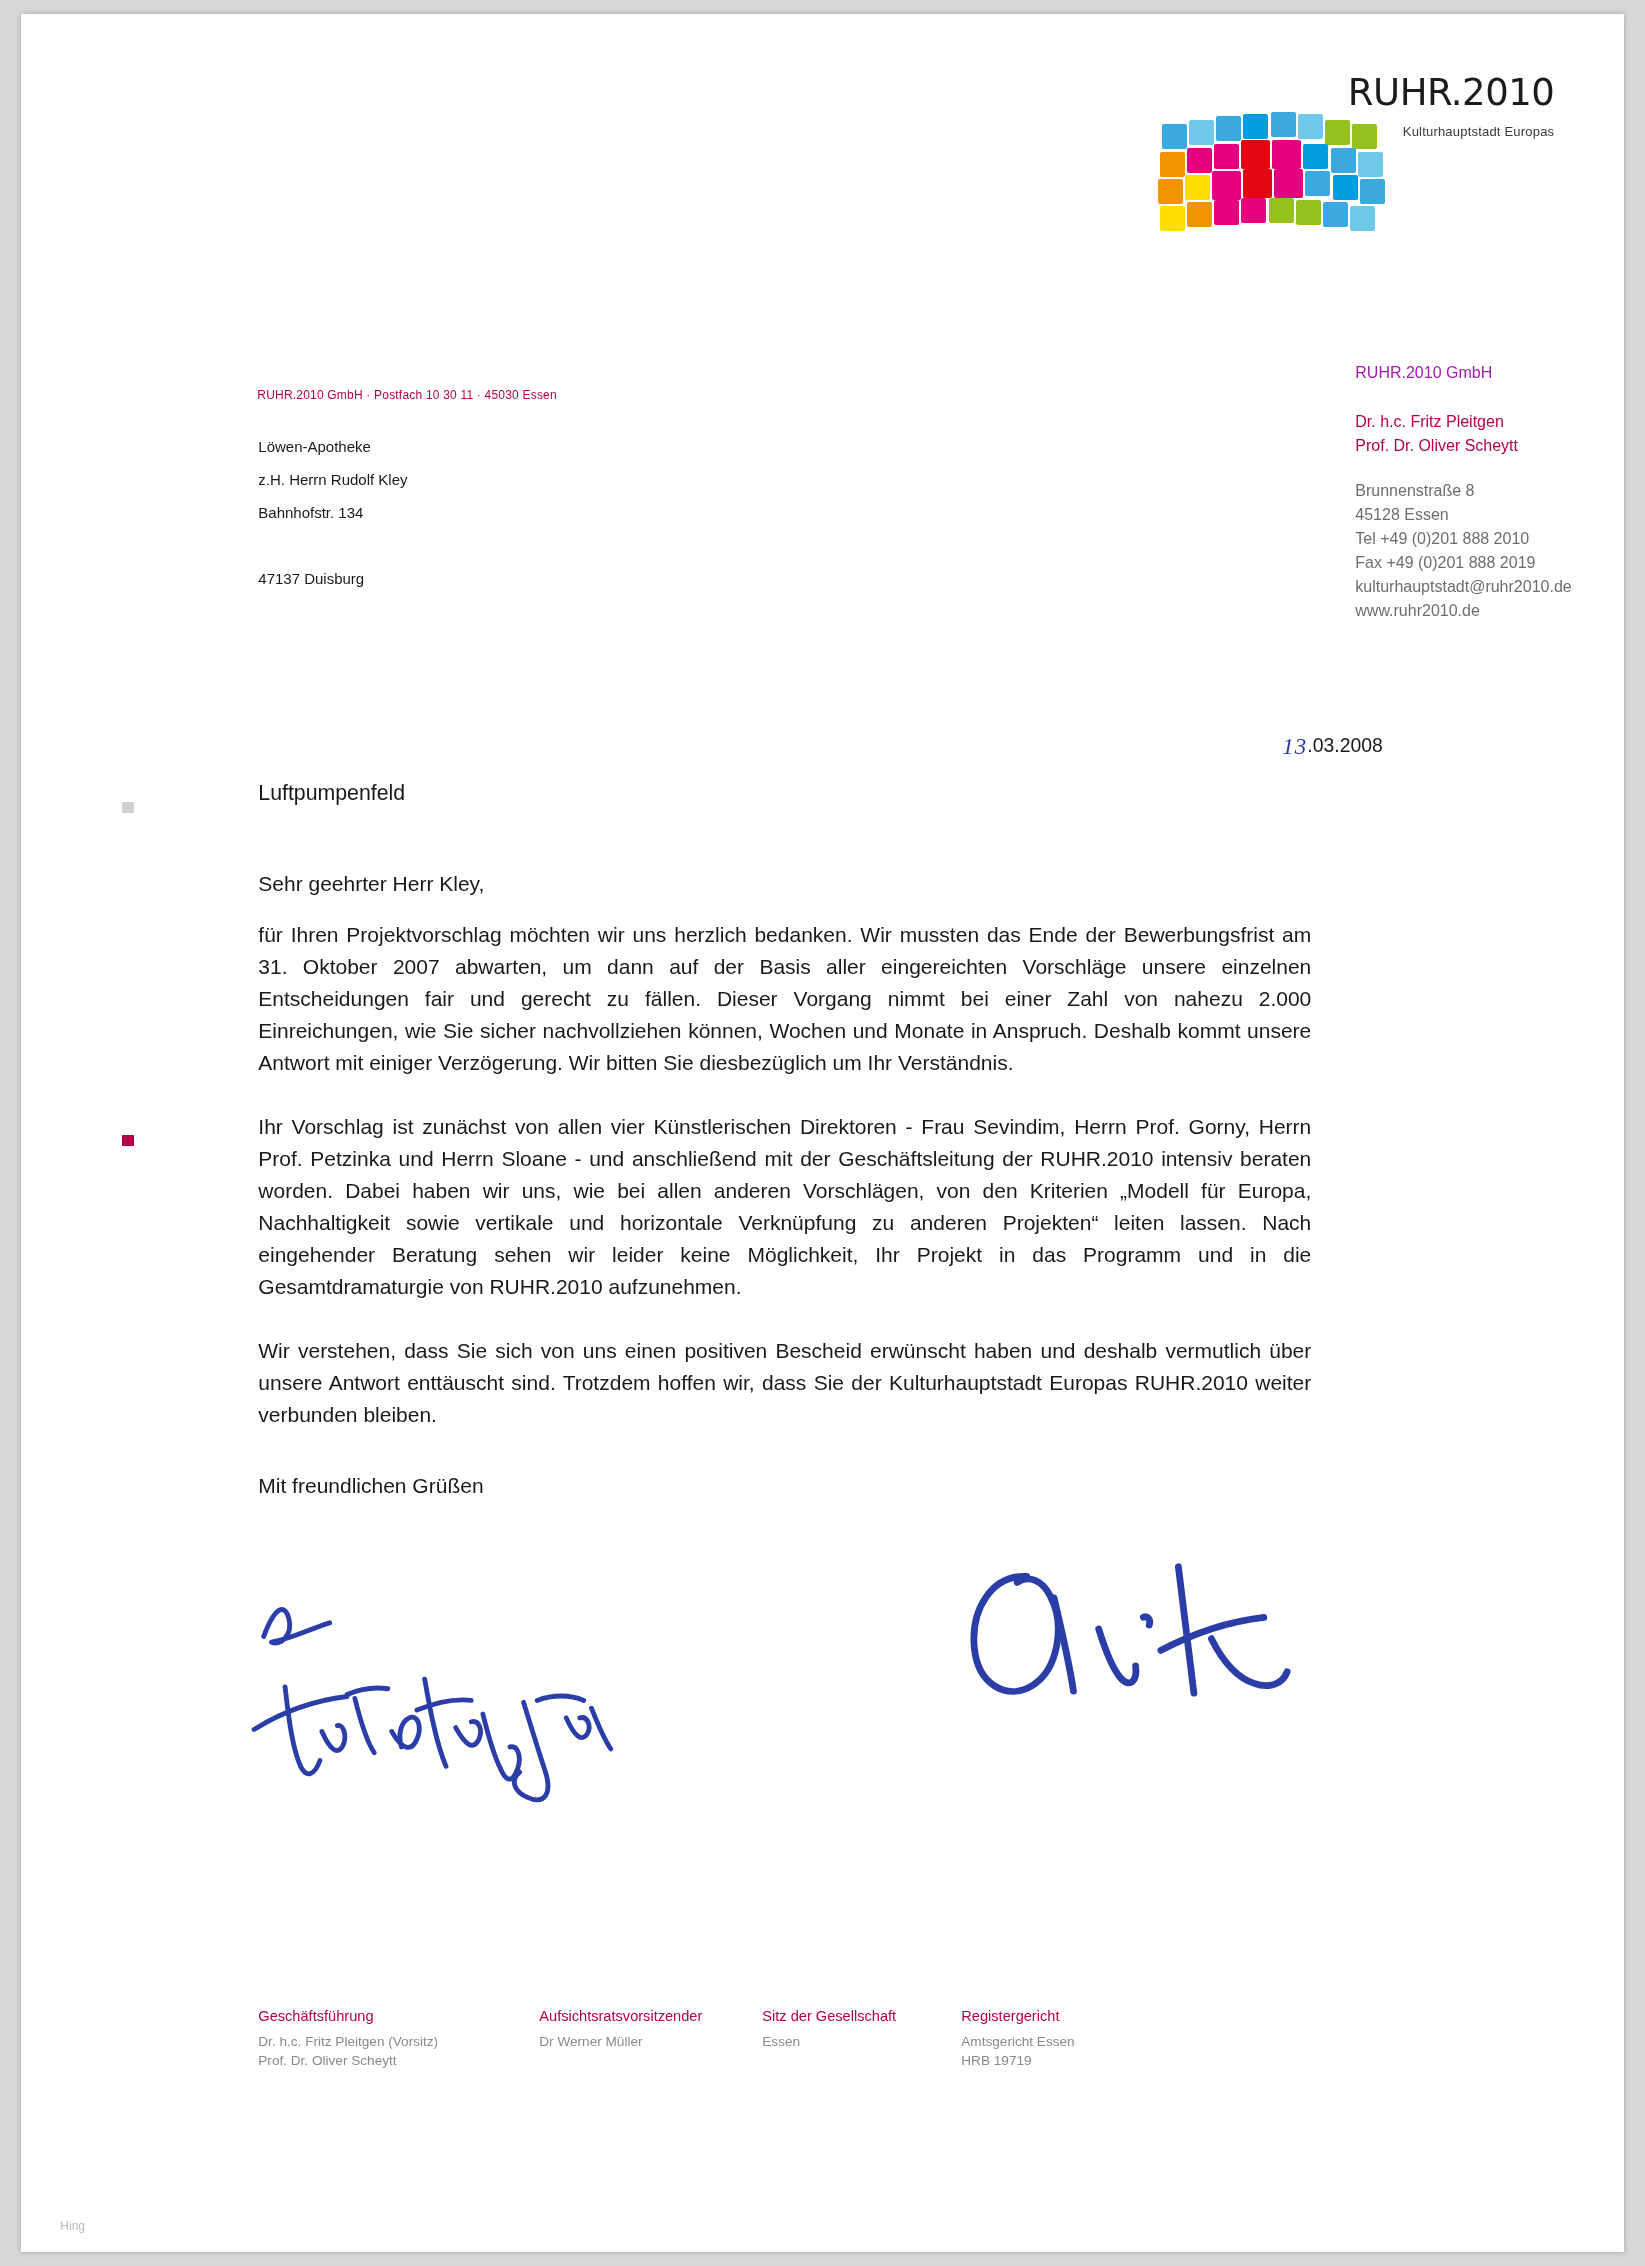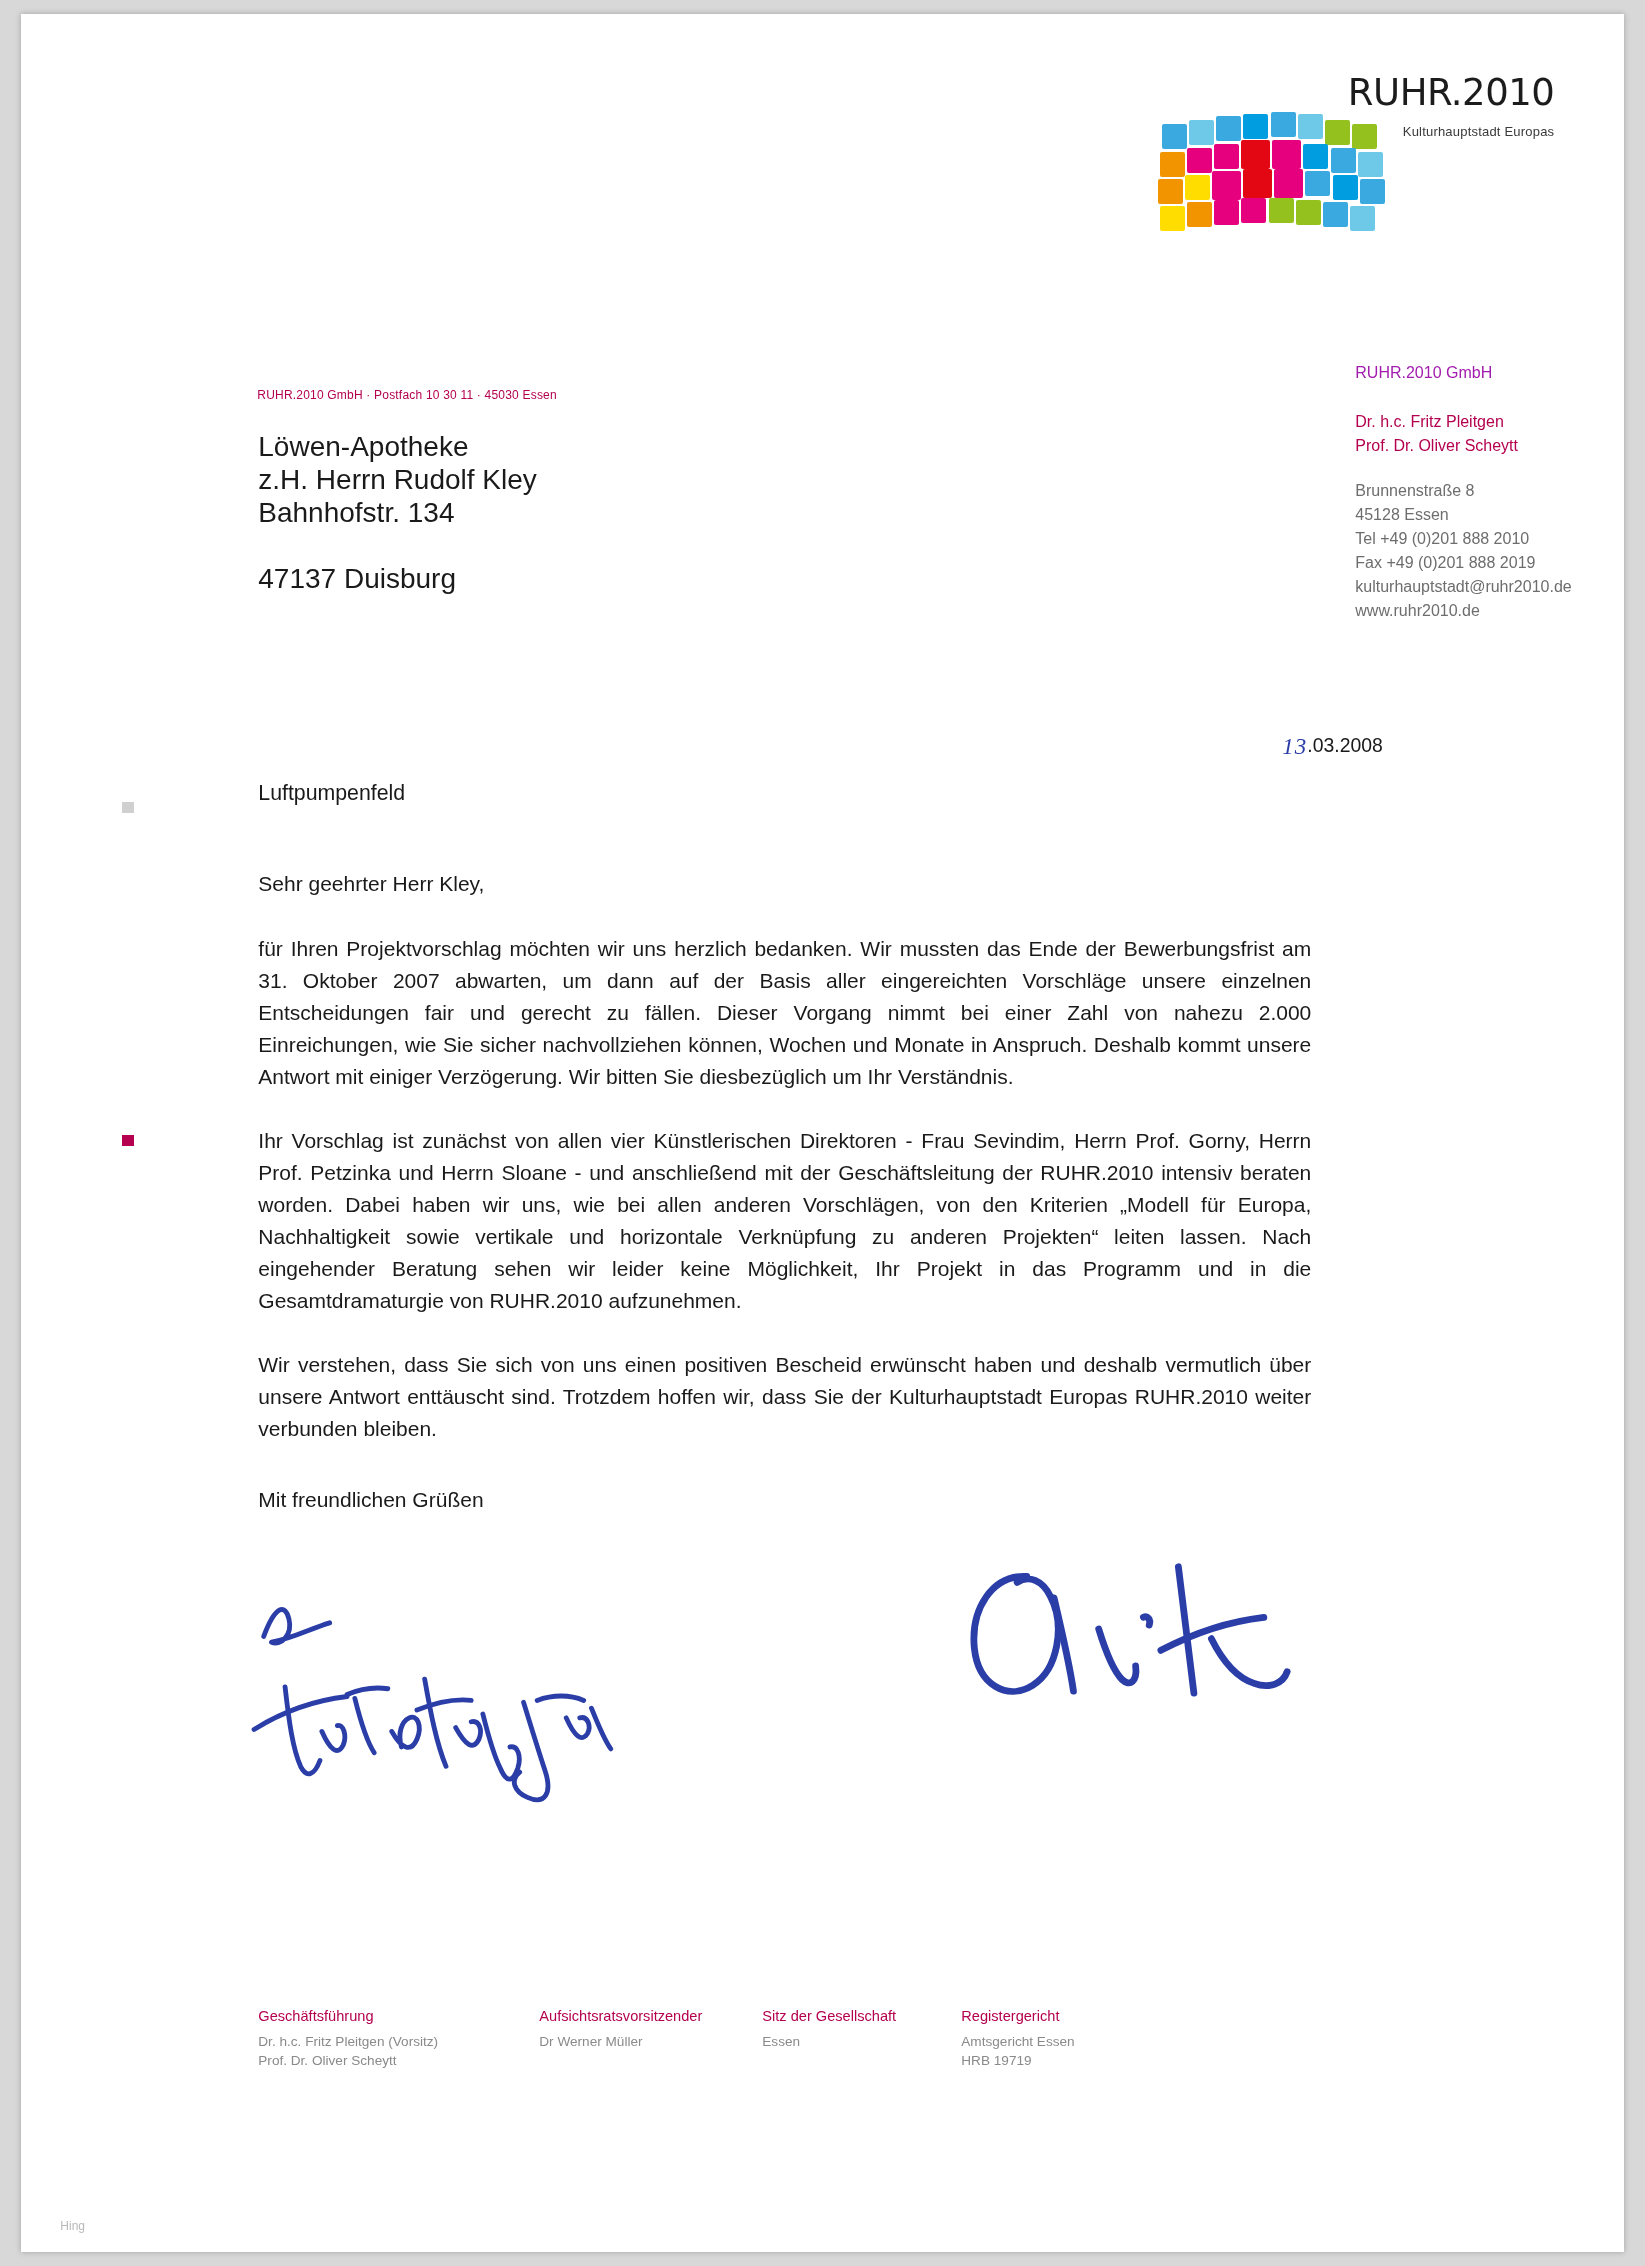--- a/index.html
+++ b/index.html
@@ -74,21 +74,21 @@
     color: #b4004e;
     letter-spacing: 0.2px;
     white-space: nowrap;
   }
 
   
   .address {
     position: absolute;
     left: 237px;
     top: 416px;
-    font-size: 28px;
+    font-size: 15px;
     line-height: 33px;
     color: #1a1a1a;
   }
   .address .gap {
     height: 33px;
   }
 
   
   .contact {
     position: absolute;
@@ -144,21 +144,21 @@
     font-size: 21px;
     line-height: 32px;
     color: #1a1a1a;
   }
   .body p {
     margin: 0 0 32px 0;
     text-align: justify;
   }
   .body p.salutation {
     text-align: left;
-    margin-bottom: 33px;
+    margin-bottom: 19px;
   }
   .body p.closing {
     text-align: left;
     margin-top: 39px;
     margin-bottom: 0;
   }
 
   
   .mark {
     position: absolute;

